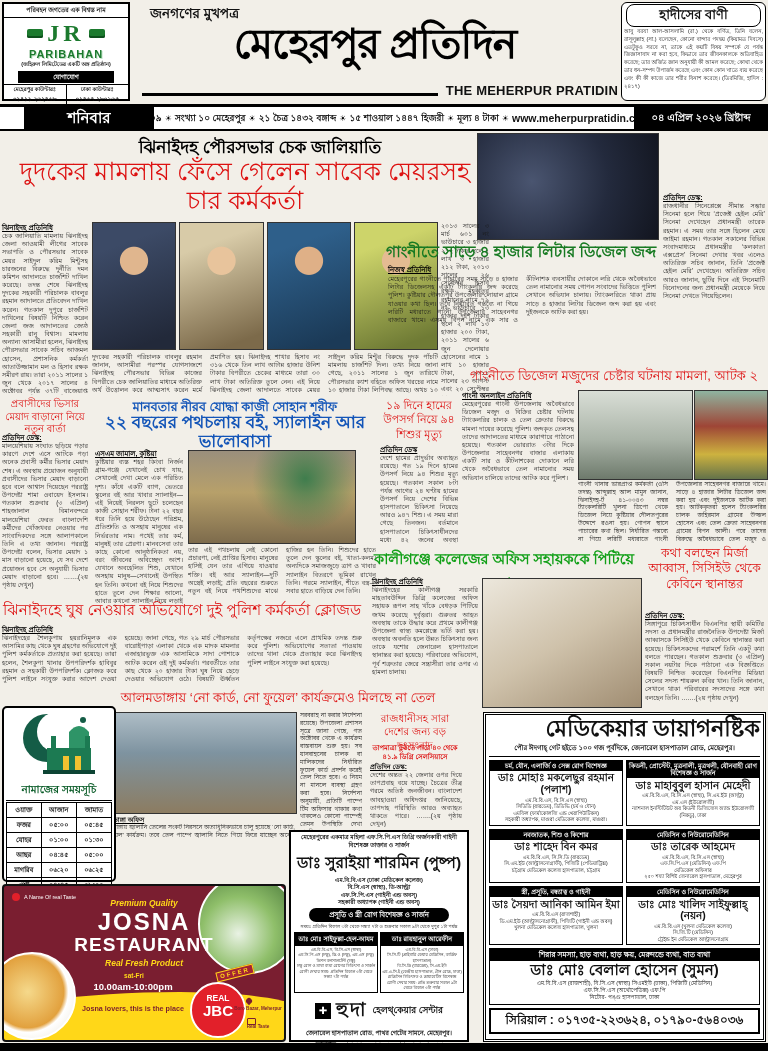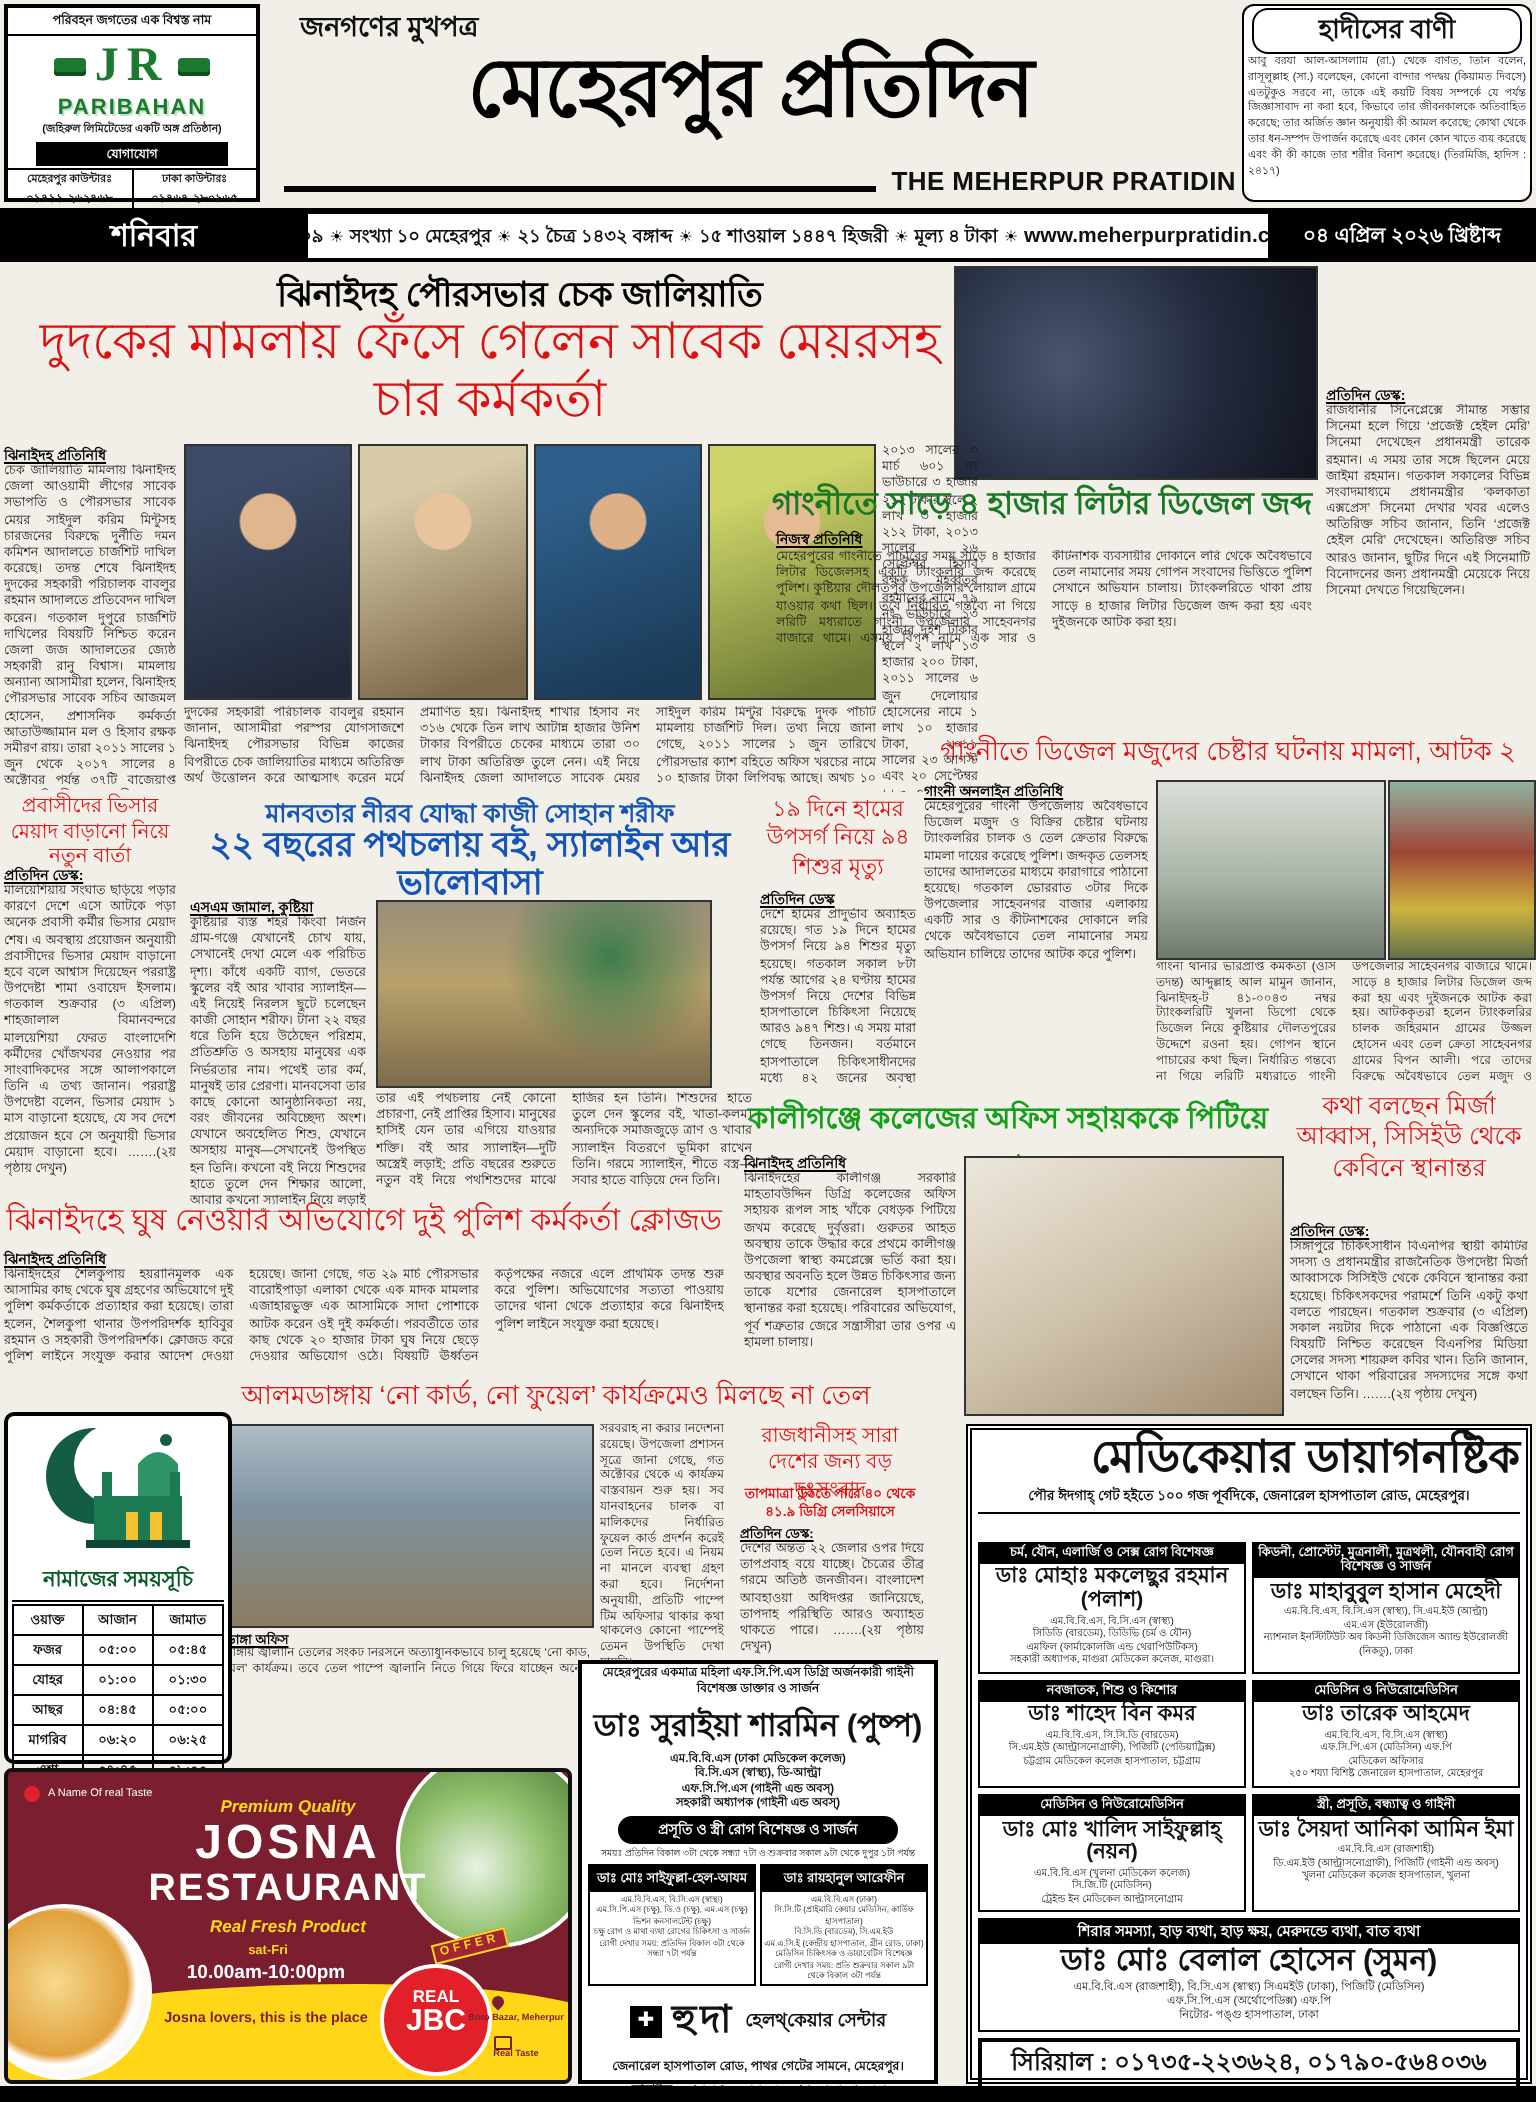--- a/index.html
+++ b/index.html
@@ -70,21 +70,21 @@
     <div class="abs" style="left:142px;top:93px;width:296px;height:3px;background:#000;"></div>
     <div class="abs" style="left:440px;top:83px;width:178px;font-size:13px;font-weight:900;text-align:right;letter-spacing:0.2px;">THE MEHERPUR PRATIDIN</div>
 
     <div class="abs" style="left:621px;top:2px;width:145px;height:99px;border:1.5px solid #000;border-radius:6px;background:#fff;box-sizing:border-box;padding:1px 2px;">
       <div style="font-size:13px;font-weight:900;text-align:center;border:1.5px solid #000;border-radius:8px;margin:0 2px;">হাদীসের বাণী</div>
       <div style="font-size:5.4px;line-height:1.45;text-align:justify;margin-top:1px;overflow:hidden;height:76px;">আবু বরযা আল-আসলামি (রা.) থেকে বর্ণিত, তিনি বলেন, রাসূলুল্লাহ (সা.) বলেছেন, কোনো বান্দার পদদ্বয় (কিয়ামত দিবসে) এতটুকুও সরবে না, তাকে এই কয়টি বিষয় সম্পর্কে যে পর্যন্ত জিজ্ঞাসাবাদ না করা হবে, কিভাবে তার জীবনকালকে অতিবাহিত করেছে; তার অর্জিত জ্ঞান অনুযায়ী কী আমল করেছে; কোথা থেকে তার ধন-সম্পদ উপার্জন করেছে এবং কোন কোন খাতে ব্যয় করেছে এবং কী কী কাজে তার শরীর বিনাশ করেছে। (তিরমিজি, হাদিস : ২৪১৭)</div>
     </div>
   </div>
 
   <div class="abs" style="left:0;top:104px;width:768px;height:27px;border-top:3px solid #000;border-bottom:2.5px solid #000;box-sizing:border-box;display:flex;background:#fff;">
-    <div class="blackbox" style="width:154px;display:flex;align-items:center;justify-content:center;font-size:15px;font-weight:900;">শনিবার</div>
+    <div class="blackbox" style="width:130px;display:flex;align-items:center;justify-content:center;font-size:15px;font-weight:900;margin-left:24px;">শনিবার</div>
     <div style="flex:1;display:flex;align-items:center;justify-content:center;font-size:9px;font-weight:bold;white-space:nowrap;overflow:hidden;">
       <span>বর্ষ ০৯</span>
         <span class="sun">☀</span>
       <span>সংখ্যা ১০ মেহেরপুর</span>
         <span class="sun">☀</span>
       <span>২১ চৈত্র ১৪৩২ বঙ্গাব্দ</span>
         <span class="sun">☀</span>
       <span>১৫ শাওয়াল ১৪৪৭ হিজরী</span>
         <span class="sun">☀</span>
       <span>মূল্য ৪ টাকা</span>
@@ -273,21 +273,21 @@
       <span style="font-size:19px;font-weight:900;letter-spacing:2px;">হুদা</span>
       <span style="font-size:9px;font-weight:800;">হেলথ্‌কেয়ার সেন্টার</span>
     </div>
     <div style="font-size:6.2px;font-weight:800;text-align:center;margin-top:1px;">জেনারেল হাসপাতাল রোড, পাথর গেটের সামনে, মেহেরপুর।</div>
     <div style="font-size:6.6px;font-weight:800;text-align:center;">মোবাইল : ০১৭৫৪-০৩৭৭৩৬, ০১৯৩৭-৭৩৯৩৬৫</div>
   </div>
 
   <div class="abs" style="left:483px;top:712px;width:283px;height:330px;border:3px double #000;background:#fff;box-sizing:border-box;padding:2px 3px;">
     <div style="font-size:22.5px;font-weight:900;text-align:right;line-height:1.05;">মেডিকেয়ার ডায়াগনষ্টিক</div>
     <div style="font-size:6.8px;font-weight:700;text-align:center;border-bottom:1.5px solid #000;padding:1px 0 2px;">পৌর ঈদগাহ্ গেট হইতে ১০০ গজ পূর্বদিকে, জেনারেল হাসপাতাল রোড, মেহেরপুর।</div>
-    <div style="display:grid;grid-template-columns:1fr 1fr;gap:3px;margin-top:14px;">
+    <div style="display:grid;grid-template-columns:1fr 1fr;gap:3px;margin-top:3px;">
       <div class="mdbox">
         <div class="dept">চর্ম, যৌন, এলার্জি ও সেক্স রোগ বিশেষজ্ঞ</div>
         <div class="dname">ডাঃ মোহাঃ মকলেছুর রহমান (পলাশ)</div>
         <div class="dquals pre">এম.বি.বি.এস, বি.সি.এস (স্বাস্থ্য)
 সিডিডি (বারডেম), ডিডিভি (চর্ম ও যৌন)
 এমফিল (ফার্মাকোলজি এন্ড থেরাপিউটিকস)
 সহকারী অধ্যাপক, মাগুরা মেডিকেল কলেজ, মাগুরা।</div>
       </div>
       <div class="mdbox">
         <div class="dept">কিডনী, প্রোস্টেট, মুত্রনালী, মুত্রথলী, যৌনবাহী রোগ বিশেষজ্ঞ ও সার্জন</div>
@@ -305,32 +305,32 @@
       </div>
       <div class="mdbox">
         <div class="dept">মেডিসিন ও নিউরোমেডিসিন</div>
         <div class="dname">ডাঃ তারেক আহমেদ</div>
         <div class="dquals pre">এম.বি.বি.এস, বি.সি.এস (স্বাস্থ্য)
 এফ.সি.পি.এস (মেডিসিন) এফ.পি
 মেডিকেল অফিসার
 ২৫০ শয্যা বিশিষ্ট জেনারেল হাসপাতাল, মেহেরপুর</div>
       </div>
       <div class="mdbox">
+        <div class="dept">স্ত্রী, প্রসূতি, বন্ধ্যাত্ব ও গাইনী</div>
+        <div class="dname">ডাঃ সৈয়দা আনিকা আমিন ইমা</div>
+        <div class="dquals pre">এম.বি.বি.এস (রাজশাহী)
+ডি.এম.ইউ (আল্ট্রাসনোগ্রাফী), পিজিটি (গাইনী এন্ড অবস্)
+খুলনা মেডিকেল কলেজ হাসপাতাল, খুলনা</div>
+      </div>
+      <div class="mdbox">
         <div class="dept">মেডিসিন ও নিউরোমেডিসিন</div>
         <div class="dname">ডাঃ মোঃ খালিদ সাইফুল্লাহ্ (নয়ন)</div>
         <div class="dquals pre">এম.বি.বি.এস (খুলনা মেডিকেল কলেজ)
 সি.জি.টি (মেডিসিন)
 ট্রেইন্ড ইন মেডিকেল আল্ট্রাসনোগ্রাম</div>
-      </div>
-      <div class="mdbox">
-        <div class="dept">স্ত্রী, প্রসূতি, বন্ধ্যাত্ব ও গাইনী</div>
-        <div class="dname">ডাঃ সৈয়দা আনিকা আমিন ইমা</div>
-        <div class="dquals pre">এম.বি.বি.এস (রাজশাহী)
-ডি.এম.ইউ (আল্ট্রাসনোগ্রাফী), পিজিটি (গাইনী এন্ড অবস্)
-খুলনা মেডিকেল কলেজ হাসপাতাল, খুলনা</div>
       </div>
     </div>
     <div class="mdbox" style="margin-top:3px;">
       <div class="dept" style="font-size:7.4px;">শিরার সমস্যা, হাড় ব্যথা, হাড় ক্ষয়, মেরুদন্ডে ব্যথা, বাত ব্যথা</div>
       <div class="dname" style="font-size:15px;">ডাঃ মোঃ বেলাল হোসেন (সুমন)</div>
       <div class="dquals pre" style="font-size:5.6px;">এম.বি.বি.এস (রাজশাহী), বি.সি.এস (স্বাস্থ্য) সিএমইউ (ঢাকা), পিজিটি (মেডিসিন)
 এফ.সি.পি.এস (অর্থোপেডিক্স) এফ.পি
 নিটোর- পঙ্গু হাসপাতাল, ঢাকা</div>
     </div>
     <div style="border:2px solid #000;margin-top:3px;font-size:12px;font-weight:900;text-align:center;padding:1px 0;">সিরিয়াল : ০১৭৩৫-২২৩৬২৪, ০১৭৯০-৫৬৪০৩৬</div>

